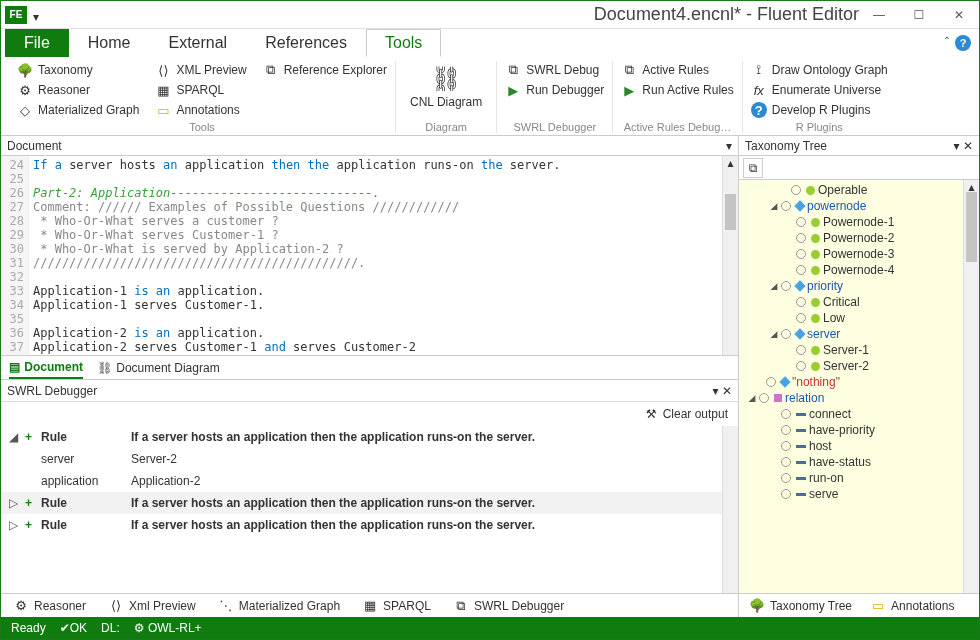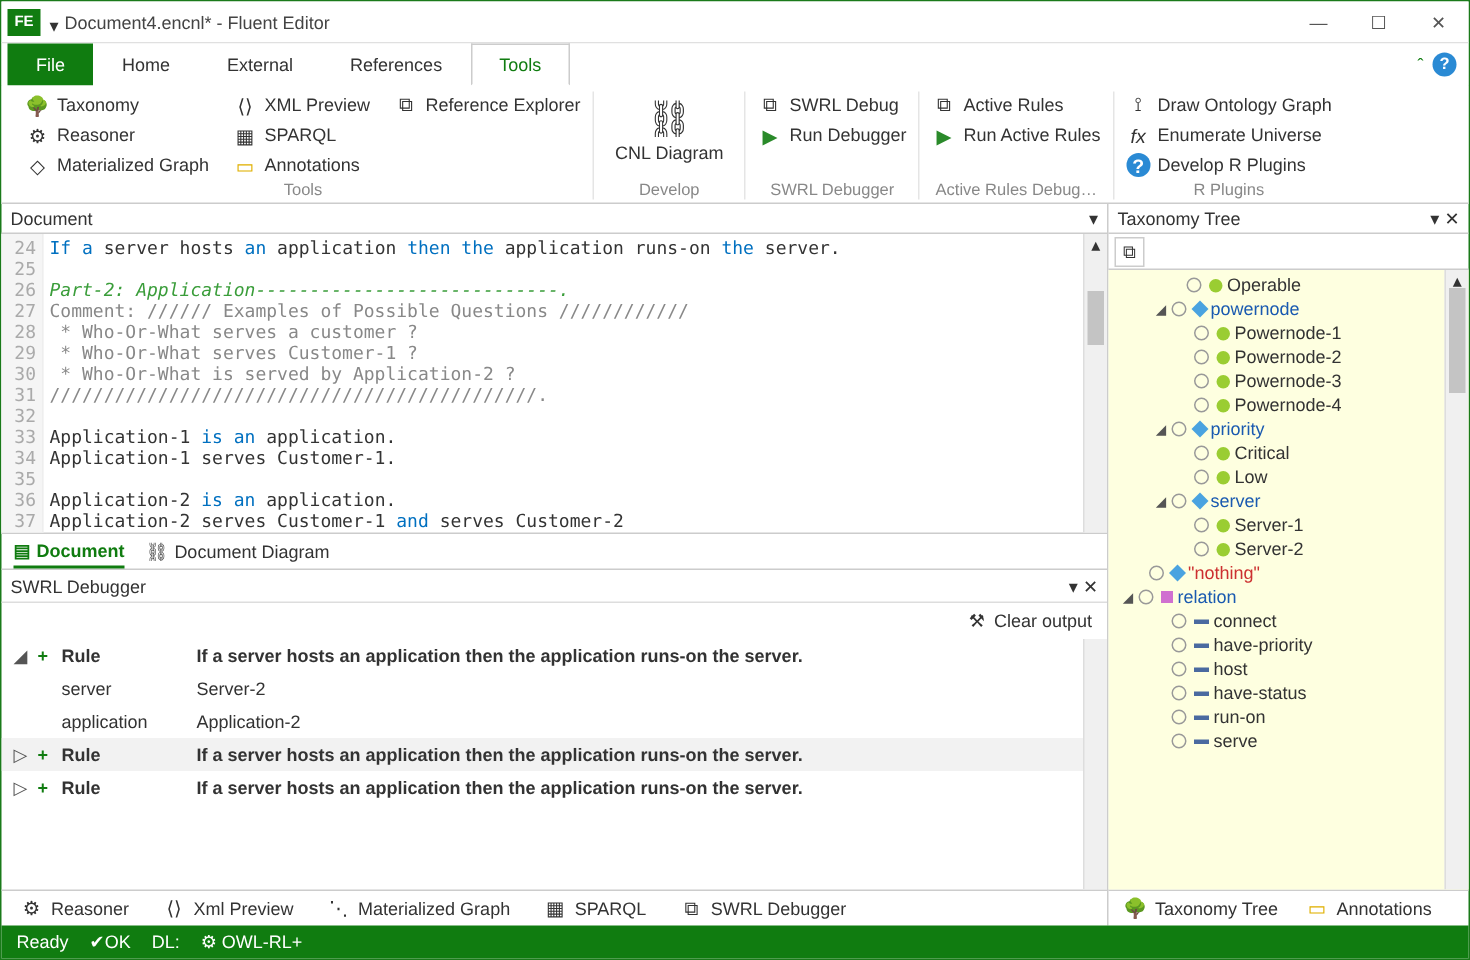--- a/index.html
+++ b/index.html
@@ -1,25 +1,25 @@
 <!DOCTYPE html>
 <html><head>
 <meta charset="utf-8">
 <style>
 * { box-sizing: border-box; margin: 0; padding: 0; }
 body { font-family: "Segoe UI", Tahoma, sans-serif; font-size: 12px; color: #333; background: #fff; overflow: hidden; }
 .window { width: 980px; height: 640px; border: 1px solid #1a7a1a; display: flex; flex-direction: column; }
 .titlebar { height: 28px; background: #fff; display: flex; align-items: center; border-bottom: 1px solid #e0e0e0; }
 .titlebar .appicon { width: 22px; height: 18px; background: #107c10; margin: 0 4px; display:flex; align-items:center; justify-content:center; color:#fff; font-size:10px; font-weight:bold; }
 .titlebar .dropdown-tiny { width:10px; height:10px; margin-left:2px; }
-.titlebar .wintitle { flex: 1; text-align: left; font-size: 12px; color: #444; }
+.titlebar .wintitle { flex: 1; text-align: right; font-size: 18px; color: #444; }
 .winbtns { display: flex; }
 .winbtns div { width: 40px; height: 28px; display: flex; align-items: center; justify-content: center; color: #555; cursor: pointer; }
 .menubar { height: 28px; background: #fff; display: flex; align-items: stretch; padding-left: 4px;}
-.menubar .tab { padding: 0 18px; display: flex; align-items: center; font-size: 12px; cursor: pointer; border:1px solid transparent; }
+.menubar .tab { padding: 0 18px; display: flex; align-items: center; font-size: 16px; cursor: pointer; border:1px solid transparent; }
 .menubar .tab.file { background: #107c10; color: #fff; }
 .menubar .tab.active { border: 1px solid #ccc; border-bottom: 1px solid #fff; color: #107c10; }
 .menubar .right { margin-left:auto; display:flex; align-items:center; padding-right:8px; gap:6px; }
 .ribbon { background: #fff; border-bottom: 1px solid #ccc; display: flex; padding: 4px 8px 2px; }
 .group { display: flex; flex-direction: column; padding: 0 6px; border-right: 1px solid #e5e5e5; }
 .group:last-child { border-right:none; }
 .group .items { display: flex; flex-direction: column; gap: 2px; flex:1; }
 .group .items.row { flex-direction:row; gap:12px; }
 .group .col { display:flex; flex-direction:column; gap:2px; }
 .group .label { text-align: center; color: #888; font-size: 11px; margin-top: 2px; }
@@ -140,21 +140,21 @@
       </div>
       <div class="label">Tools</div>
     </div>
     <div class="group">
       <div class="items">
         <div class="bigbtn">
           <span class="ic">⛓</span>
           <span>CNL Diagram</span>
         </div>
       </div>
-      <div class="label">Develop</div>
+      <div class="label">Diagram</div>
     </div>
     <div class="group">
       <div class="items">
         <div class="rbtn">
             <span class="ic">⧉</span>
             <span>SWRL Debug</span>
           </div>
         <div class="rbtn">
             <span class="ic" style="color:#2a8a2a;">▶</span>
             <span>Run Debugger</span>

